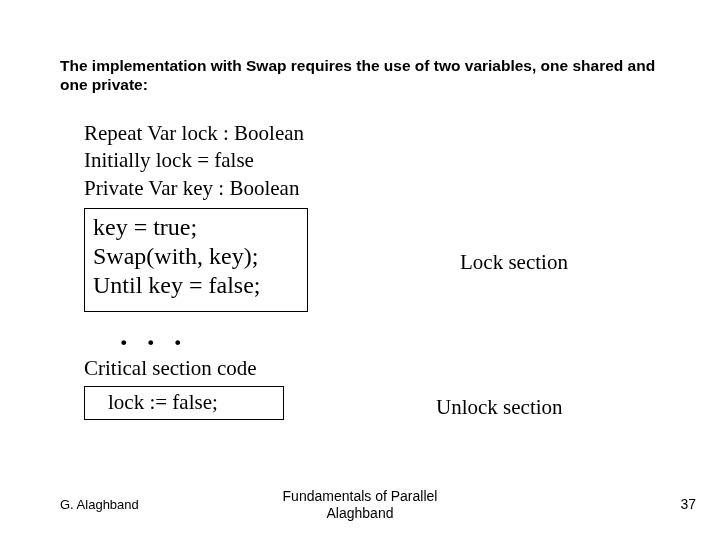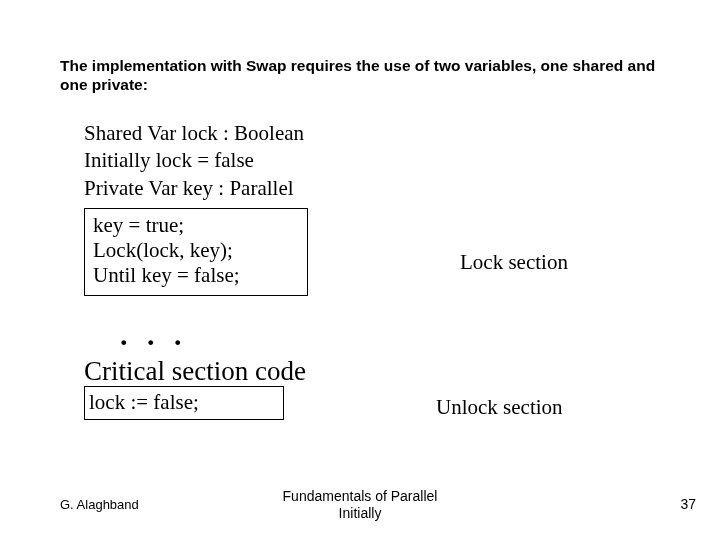--- a/index.html
+++ b/index.html
@@ -1,60 +1,60 @@
 <!DOCTYPE html>
 <html><head>
 <meta charset="utf-8">
 <style>
   * { margin: 0; padding: 0; box-sizing: border-box; }
   html, body { width: 720px; height: 540px; background: #fff; font-family: Arial, Helvetica, sans-serif; color: #000; }
   .slide { position: relative; width: 720px; height: 540px; }
   .heading { position: absolute; left: 60px; top: 56px; width: 600px; font-weight: bold; font-size: 15.5px; line-height: 1.25; }
   .decl { position: absolute; left: 84px; top: 120px; font-family: "Times New Roman", Times, serif; font-size: 21px; line-height: 1.3; }
-  .code-block-1 { position: absolute; left: 84px; top: 208px; width: 224px; height: 88px; border: 1.5px solid #000; padding: 4px 8px; font-family: "Times New Roman", Times, serif; font-size: 21px; line-height: 1.2; }
+  .code-block-1 { position: absolute; left: 84px; top: 208px; width: 224px; height: 104px; border: 1.5px solid #000; padding: 4px 8px; font-family: "Times New Roman", Times, serif; font-size: 24px; line-height: 1.2; }
   .dots { position: absolute; left: 120px; top: 318px; font-family: "Times New Roman", Times, serif; font-size: 30px; letter-spacing: 6px; font-weight: bold; }
-  .crit { position: absolute; left: 84px; top: 356px; font-family: "Times New Roman", Times, serif; font-size: 27px; }
-  .code-block-2 { position: absolute; left: 84px; top: 386px; width: 200px; height: 34px; border: 1.5px solid #000; padding: 2px 4px; font-family: "Times New Roman", Times, serif; font-size: 21px; line-height: 1.3; }
+  .crit { position: absolute; left: 84px; top: 356px; font-family: "Times New Roman", Times, serif; font-size: 21px; }
+  .code-block-2 { position: absolute; left: 84px; top: 386px; width: 200px; height: 34px; border: 1.5px solid #000; padding: 2px 23px; font-family: "Times New Roman", Times, serif; font-size: 21px; line-height: 1.3; }
   .lock-label { position: absolute; left: 460px; top: 250px; font-family: "Times New Roman", Times, serif; font-size: 21px; }
   .unlock-label { position: absolute; left: 436px; top: 395px; font-family: "Times New Roman", Times, serif; font-size: 21px; }
   .footer-left { position: absolute; left: 60px; bottom: 28px; font-size: 13px; }
   .footer-center { position: absolute; left: 0; right: 0; bottom: 18px; text-align: center; font-size: 14px; line-height: 1.2; }
   .footer-right { position: absolute; right: 24px; bottom: 28px; font-size: 14px; }
 </style>
 </head>
 <body>
 
 <div class="slide">
 
   <div class="heading">The implementation with Swap requires the use of two variables, one shared and one private:</div>
 
   <div class="decl">
-    <div>Shared Var  lock : Boolean</div>
+    <div>Repeat Var  lock : Boolean</div>
     <div>Initially lock = false</div>
-    <div>Private Var  key : Parallel</div>
+    <div>Private Var  key : Boolean</div>
   </div>
 
   <div class="code-block-1">
     <div>key = true;</div>
-    <div>Lock(lock, key);</div>
+    <div>Swap(with, key);</div>
     <div>Until key = false;</div>
   </div>
 
   <div class="lock-label">Lock section</div>
 
   <div class="dots">. . .</div>
 
   <div class="crit">Critical section code</div>
 
   <div class="code-block-2">
     <div>lock := false;</div>
   </div>
 
   <div class="unlock-label">Unlock section</div>
 
   <div class="footer-left">G. Alaghband</div>
   <div class="footer-center">
     <div>Fundamentals of Parallel</div>
-    <div>Initially</div>
+    <div>Alaghband</div>
   </div>
   <div class="footer-right">37</div>
 
 </div>
 
 </body></html>

